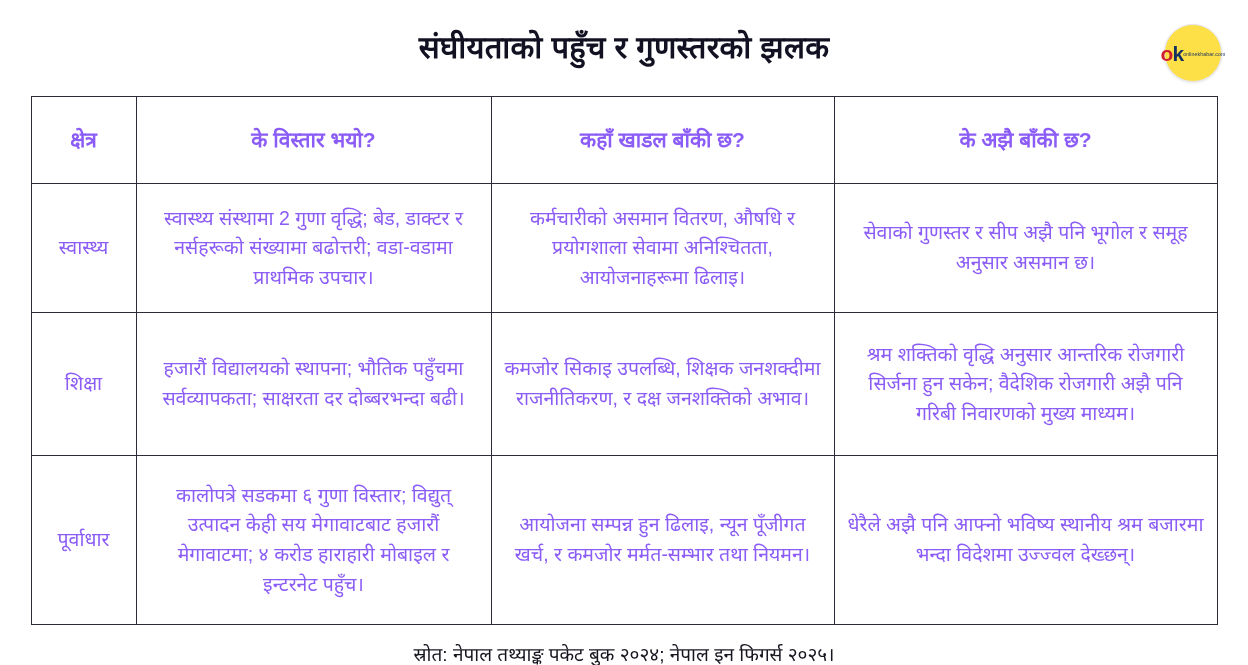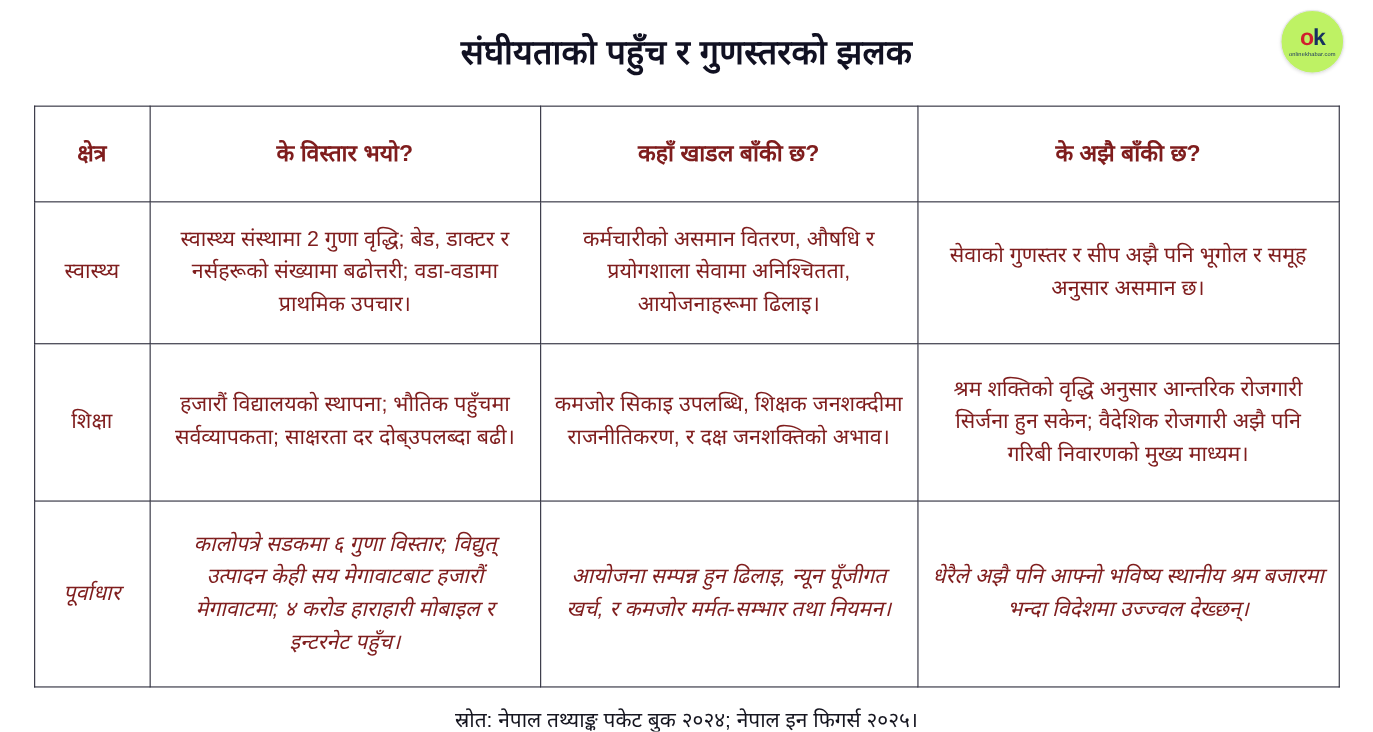--- a/index.html
+++ b/index.html
@@ -32,29 +32,29 @@
     font-size: 31px;
     font-weight: bold;
     color: #111122;
     letter-spacing: 0.2px;
     text-align: center;
     line-height: 1.3;
   }
   .logo {
     position: absolute;
     right: 26px;
-    top: 9px;
+    top: 24px;
     width: 56px;
     height: 56px;
     border-radius: 50%;
-    background: #bef264;
+    background: #fde047;
     border: 1px solid #e6e6ea;
     box-shadow: 0 1px 3px rgba(0,0,0,0.10);
     display: flex;
-    flex-direction: column;
+    flex-direction: row;
     align-items: center;
     justify-content: center;
   }
   .logo-mark {
     font-size: 21px;
     font-weight: bold;
     line-height: 1;
     letter-spacing: -1px;
   }
   .logo-mark .o { color: #d0202e; }
@@ -72,40 +72,40 @@
     margin: 0 auto;
     border: 1px solid #2b2b3a;
   }
   table.matrix th, table.matrix td {
     border: 1px solid #2b2b3a;
     padding: 9px 12px;
     vertical-align: middle;
     text-align: center;
     font-size: 19.5px;
     line-height: 1.52;
-    color: #7f1d1d;
+    color: #8b5cf6;
   }
   table.matrix thead th {
     font-weight: bold;
     font-size: 21px;
     height: 74px;
     padding: 6px 10px;
   }
   col.c0 { width: 105px; }
   col.c1 { width: 355px; }
   col.c2 { width: 343px; }
   col.c3 { width: 383px; }
   td.rowlabel {
     font-size: 20px;
     font-weight: normal;
     padding: 6px 4px;
   }
   tbody tr.r0 td { height: 110px; }
   tbody tr.r1 td { height: 124px; }
-  tbody tr.r2 td { height: 150px; font-style: italic; }
+  tbody tr.r2 td { height: 150px; }
   .source {
     text-align: center;
     margin-top: 16px;
     font-size: 19px;
     color: #15151f;
   }
 </style>
 </head>
 <body>
 
@@ -136,21 +136,21 @@
     </thead>
     <tbody>
       <tr class="r0">
         <td class="rowlabel">स्वास्थ्य</td>
         <td>स्वास्थ्य संस्थामा 2 गुणा वृद्धि; बेड, डाक्टर र नर्सहरूको संख्यामा बढोत्तरी; वडा-वडामा प्राथमिक उपचार।</td>
         <td>कर्मचारीको असमान वितरण, औषधि र प्रयोगशाला सेवामा अनिश्चितता, आयोजनाहरूमा ढिलाइ।</td>
         <td>सेवाको गुणस्तर र सीप अझै पनि भूगोल र समूह अनुसार असमान छ।</td>
       </tr>
       <tr class="r1">
         <td class="rowlabel">शिक्षा</td>
-        <td>हजारौं विद्यालयको स्थापना; भौतिक पहुँचमा सर्वव्यापकता; साक्षरता दर दोब्उपलब्दा बढी।</td>
+        <td>हजारौं विद्यालयको स्थापना; भौतिक पहुँचमा सर्वव्यापकता; साक्षरता दर दोब्बरभन्दा बढी।</td>
         <td>कमजोर सिकाइ उपलब्धि, शिक्षक जनशक्दीमा राजनीतिकरण, र दक्ष जनशक्तिको अभाव।</td>
         <td>श्रम शक्तिको वृद्धि अनुसार आन्तरिक रोजगारी सिर्जना हुन सकेन; वैदेशिक रोजगारी अझै पनि गरिबी निवारणको मुख्य माध्यम।</td>
       </tr>
       <tr class="r2">
         <td class="rowlabel">पूर्वाधार</td>
         <td>कालोपत्रे सडकमा ६ गुणा विस्तार; विद्युत् उत्पादन केही सय मेगावाटबाट हजारौं मेगावाटमा; ४ करोड हाराहारी मोबाइल र इन्टरनेट पहुँच।</td>
         <td>आयोजना सम्पन्न हुन ढिलाइ, न्यून पूँजीगत खर्च, र कमजोर मर्मत-सम्भार तथा नियमन।</td>
         <td>धेरैले अझै पनि आफ्नो भविष्य स्थानीय श्रम बजारमा भन्दा विदेशमा उज्ज्वल देख्छन्।</td>
       </tr>
     </tbody>

